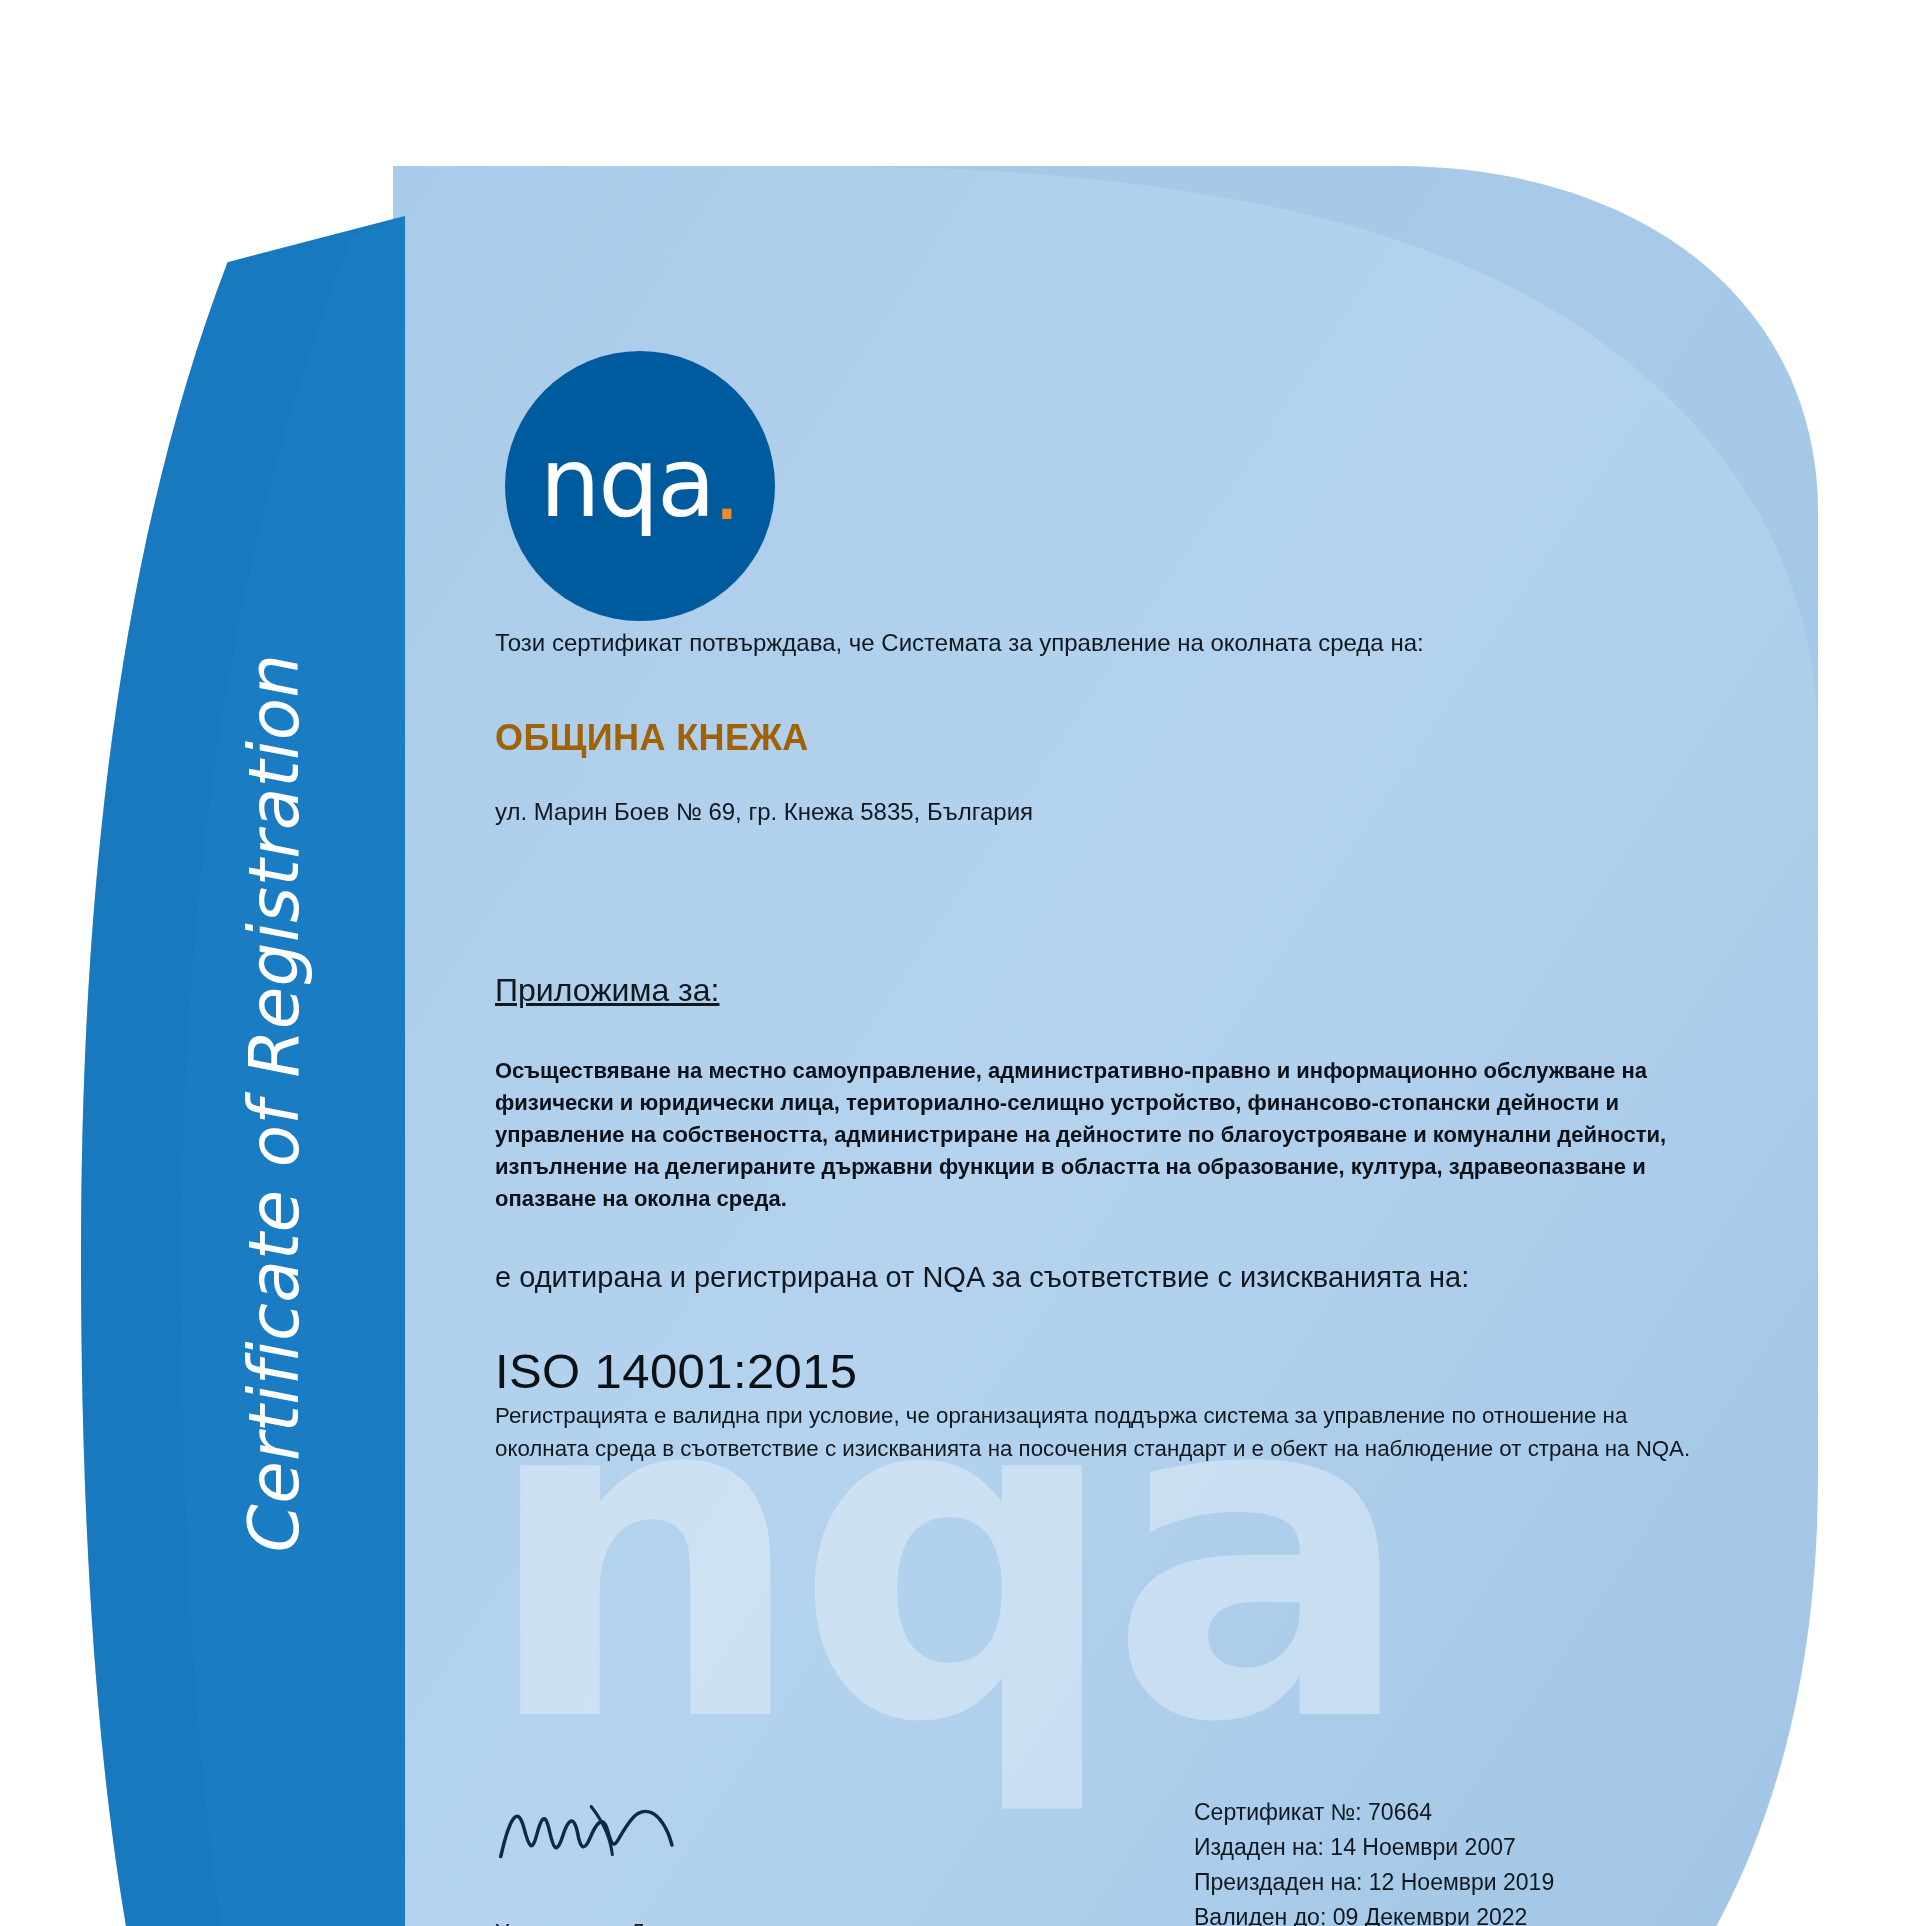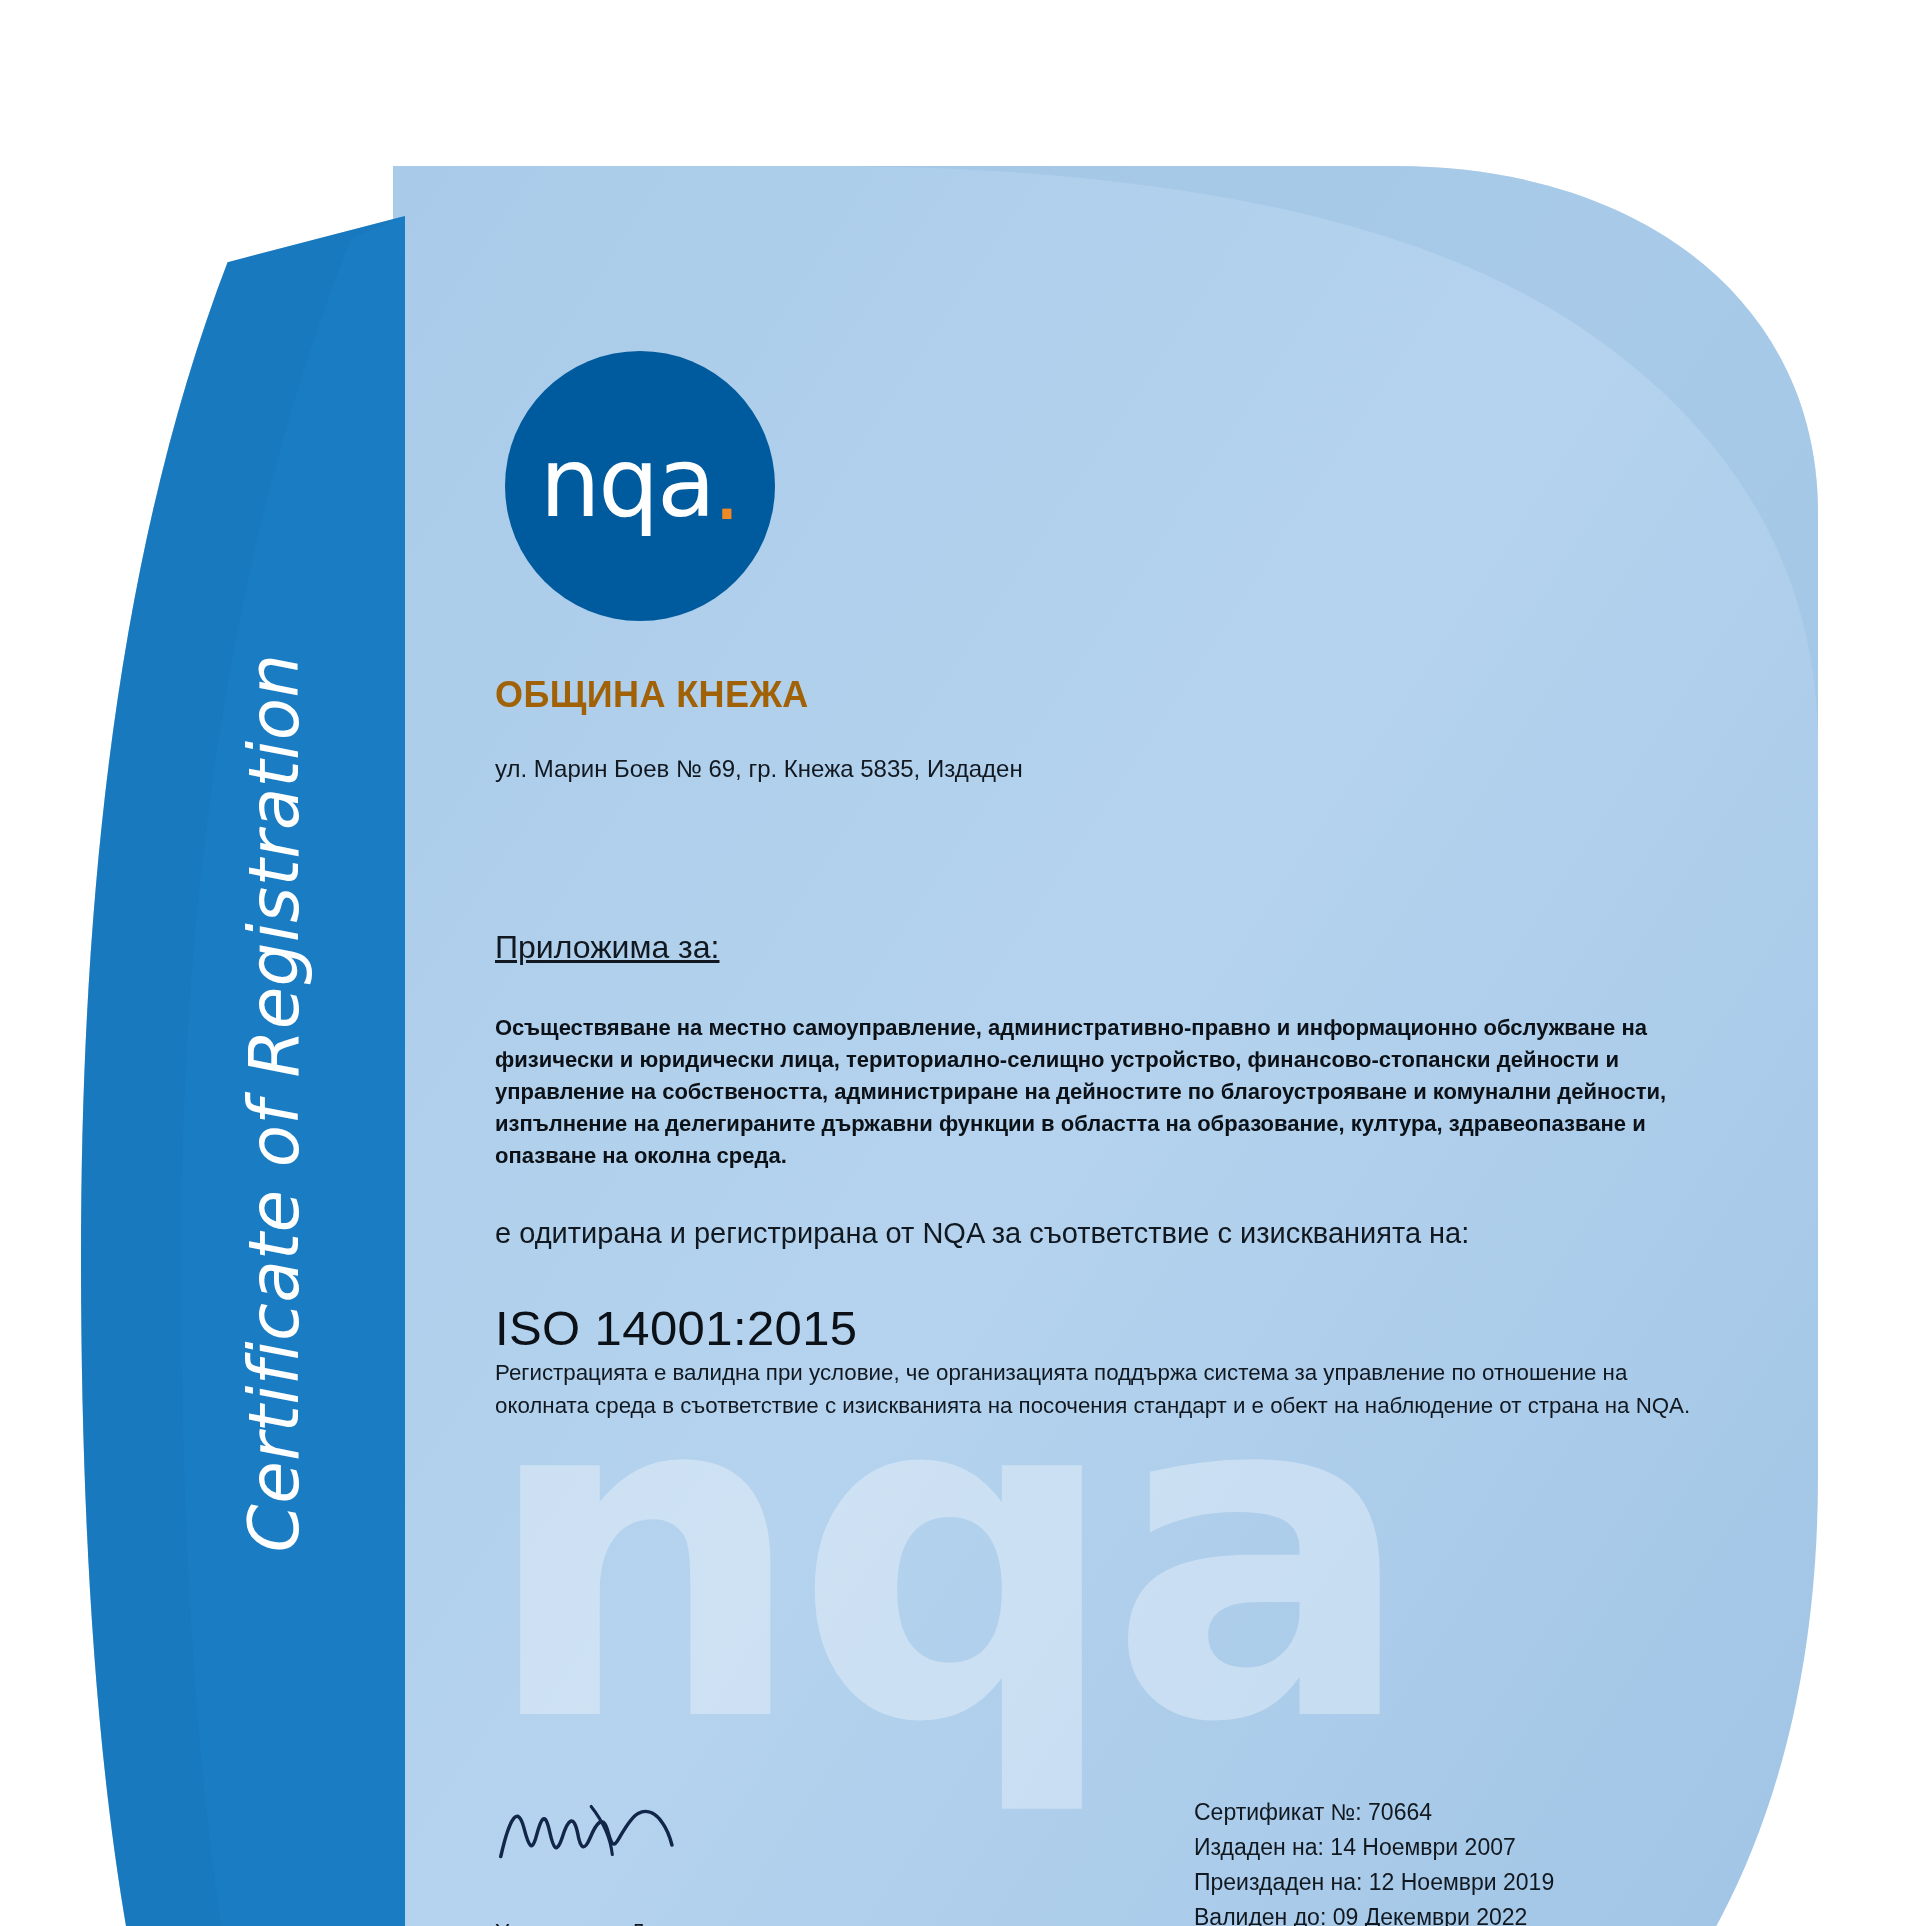--- a/index.html
+++ b/index.html
@@ -213,22 +213,23 @@
     </svg>
     <div class="ribbon-label">Certificate of Registration</div>
   </div>
 
   <div class="logo">
     <span class="logo-text">nqa</span>
     <span class="logo-dot">.</span>
   </div>
 
   <div class="content">
+    <div class="intro-line">Този сертификат потвърждава, че Системата за управление на околната среда на:</div>
     <div class="org-name">ОБЩИНА КНЕЖА</div>
-    <div class="org-address">ул. Марин Боев № 69, гр. Кнежа 5835, Издаден</div>
+    <div class="org-address">ул. Марин Боев № 69, гр. Кнежа 5835, България</div>
     <div class="applies-label">Приложима за:</div>
     <div class="scope">Осъществяване на местно самоуправление, административно-правно и информационно обслужване на физически и юридически лица, териториално-селищно устройство, финансово-стопански дейности и управление на собствеността, администриране на дейностите по благоустрояване и комунални дейности, изпълнение на делегираните държавни функции в областта на образование, култура, здравеопазване и опазване на околна среда.</div>
     <div class="audited-line">е одитирана и регистрирана от NQA за съответствие с изискванията на:</div>
     <div class="standard">ISO 14001:2015</div>
     <div class="validity">Регистрацията е валидна при условие, че организацията поддържа система за управление по отношение на околната среда в съответствие с изискванията на посочения стандарт и е обект на наблюдение от страна на NQA.</div>
   </div>
 
   <div class="signature-block">
     <svg class="signature-mark" viewBox="0 0 520 210">
       <path d="M15,170 C40,60 60,40 75,95 C88,145 96,160 108,115 C120,70 130,50 142,105 C152,150 160,165 175,120 C190,72 205,60 215,110 C222,150 232,158 248,120 C262,86 280,60 292,100 C300,128 305,150 318,130 C332,108 350,70 372,58 C398,44 420,60 435,82 C448,100 455,120 460,140" fill="none" stroke="#12264a" stroke-width="9" stroke-linecap="round"></path>

